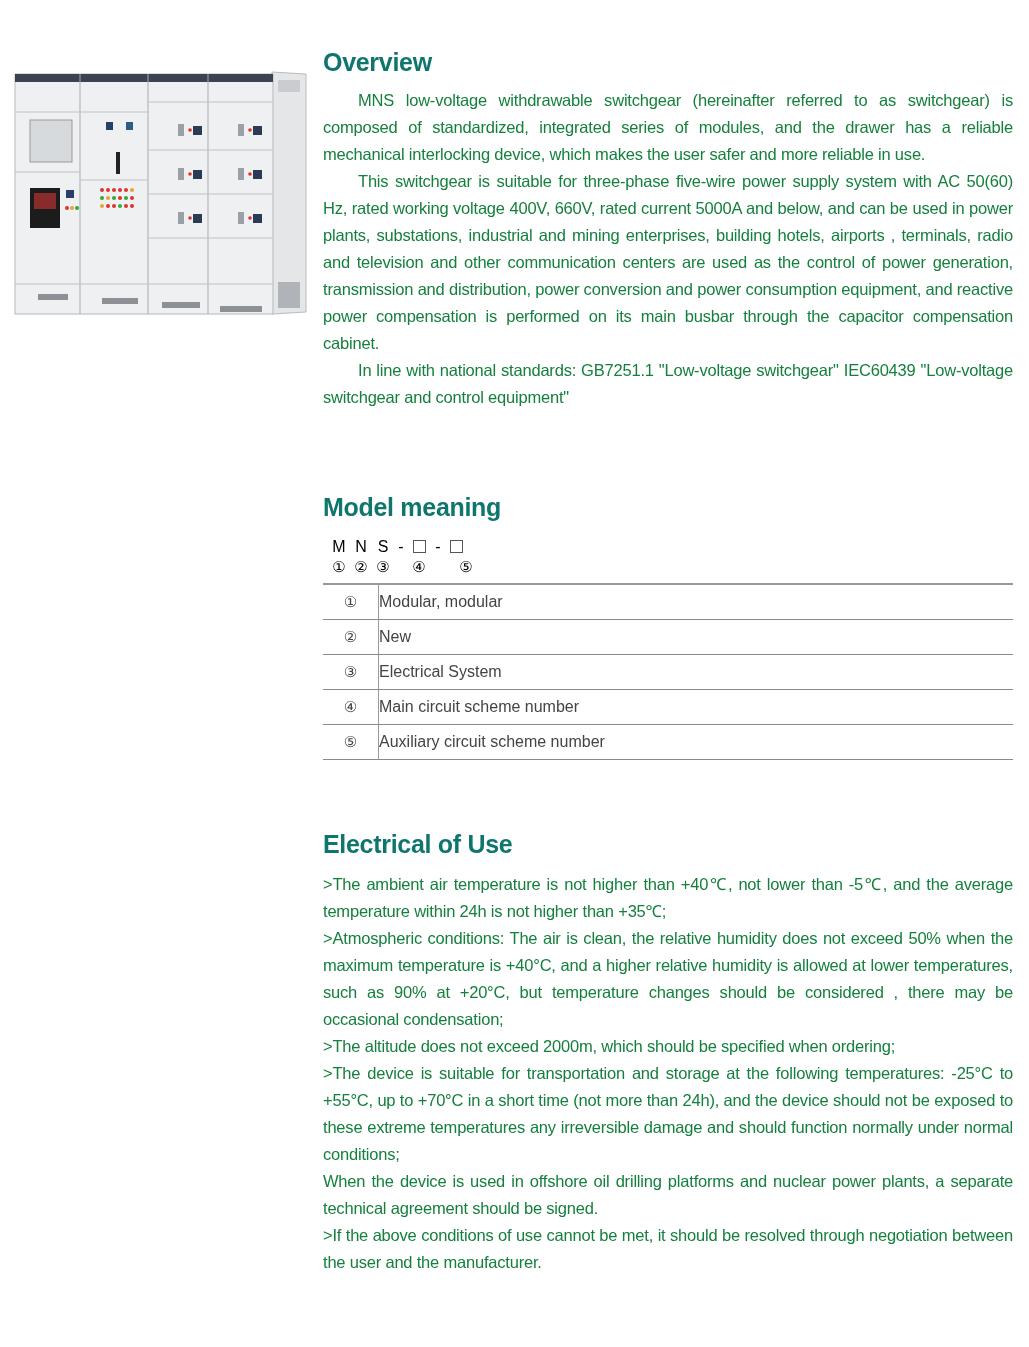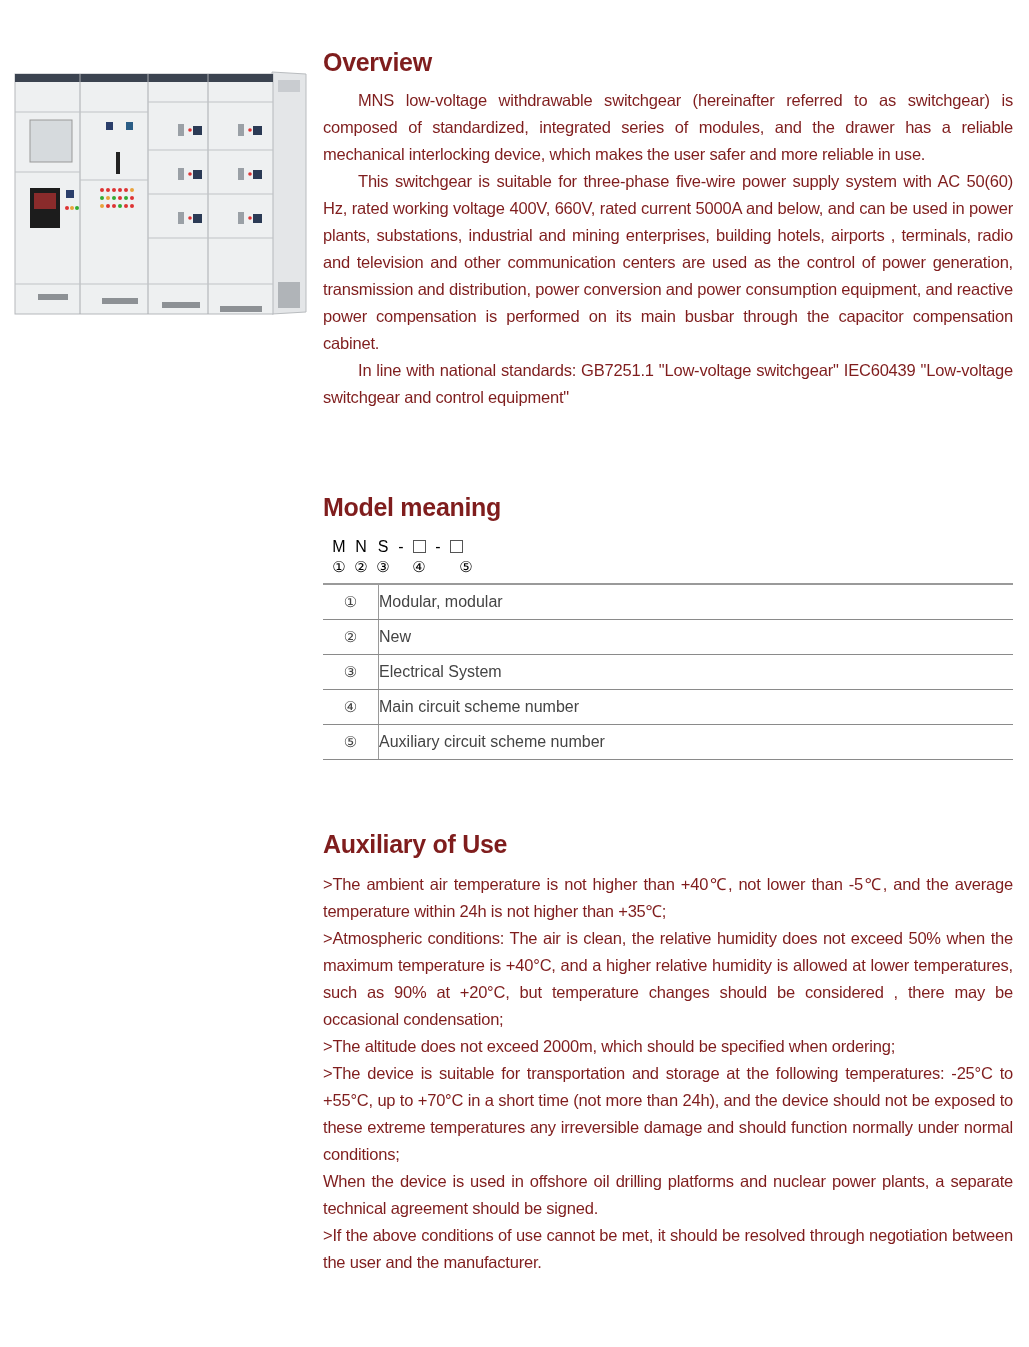--- a/index.html
+++ b/index.html
@@ -6,26 +6,26 @@
   body {
     width: 1029px; height: 1347px; position: relative; overflow: hidden;
     font-family: "Liberation Sans", sans-serif; color: #3a3a3a;
   }
   .product-image {
     position: absolute; left: 10px; top: 62px; width: 300px; height: 258px;
   }
   .product-image svg { width: 100%; height: 100%; display: block; }
   .content { position: absolute; left: 323px; width: 690px; }
   h2 {
-    margin: 0; color: #7f1d1d; font-size: 25px; font-weight: bold;
+    margin: 0; color: #0f766e; font-size: 25px; font-weight: bold;
     letter-spacing: -0.3px; line-height: 30px;
   }
   .para {
     margin: 0; font-size: 16.5px; line-height: 27px; text-align: justify;
-    color: #7f1d1d; letter-spacing: -0.2px;
+    color: #15803d; letter-spacing: -0.2px;
   }
   .indent { text-indent: 35px; }
   #overview { top: 47px; }
   #overview h2 { margin-bottom: 10px; }
   #model { top: 492px; }
   .model-code {
     margin-top: 15px; margin-left: 5px; font-size: 16px; color: #000000;
     letter-spacing: 0px; line-height: 20px;
   }
   .model-code span { display: inline-block; }
@@ -179,20 +179,20 @@
     </tr>
     <tr>
       <td class="num">⑤</td>
       <td class="desc">Auxiliary circuit scheme number</td>
     </tr>
   </tbody>
     </table>
 </section>
 
 <section class="content" id="conditions">
-  <h2>Auxiliary of Use</h2>
+  <h2>Electrical of Use</h2>
   <p class="para">&gt;The ambient air temperature is not higher than +40℃, not lower than -5℃, and the average temperature within 24h is not higher than +35℃;</p>
   <p class="para">&gt;Atmospheric conditions: The air is clean, the relative humidity does not exceed 50% when the maximum temperature is +40°C, and a higher relative humidity is allowed at lower temperatures, such as 90% at +20°C, but temperature changes should be considered , there may be occasional condensation;</p>
   <p class="para">&gt;The altitude does not exceed 2000m, which should be specified when ordering;</p>
   <p class="para">&gt;The device is suitable for transportation and storage at the following temperatures: -25°C to +55°C, up to +70°C in a short time (not more than 24h), and the device should not be exposed to these extreme temperatures any irreversible damage and should function normally under normal conditions;</p>
   <p class="para">When the device is used in offshore oil drilling platforms and nuclear power plants, a separate technical agreement should be signed.</p>
   <p class="para">&gt;If the above conditions of use cannot be met, it should be resolved through negotiation between the user and the manufacturer.</p>
 </section>
 
 </body></html>

